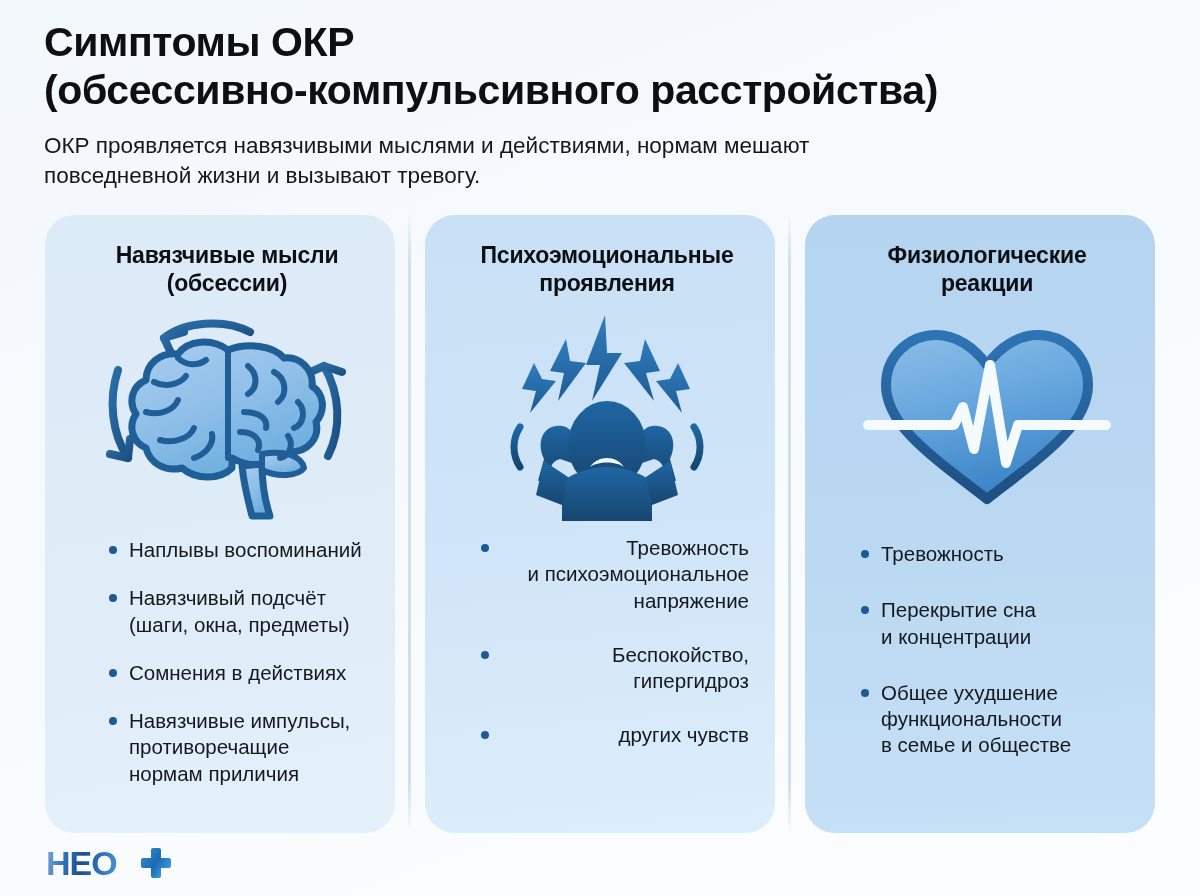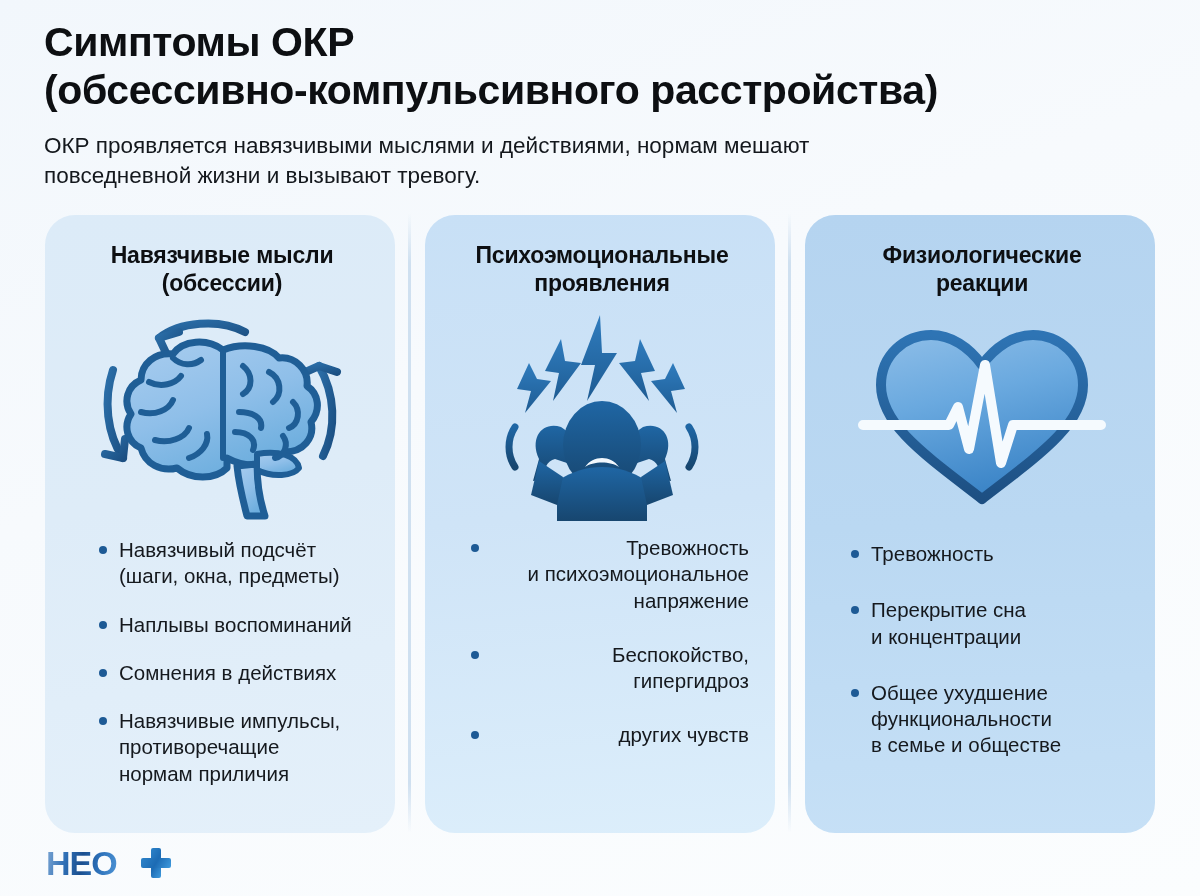--- a/index.html
+++ b/index.html
@@ -60,21 +60,21 @@
     width: 1110px;
     height: 618px;
     display: flex;
     gap: 0;
   }
   .card {
     position: relative;
     width: 355px;
     border-radius: 30px;
     box-sizing: border-box;
-    padding: 22px 26px 20px 30px;
+    padding: 22px 26px 20px 40px;
     display: flex;
     flex-direction: column;
   }
   .card-1 {
     background: linear-gradient(170deg, #dcebf8 0%, #deecf8 45%, #e4f0fa 100%);
   }
   .card-2 {
     background: linear-gradient(175deg, #c8e0f6 0%, #cfe4f7 48%, #dceefb 100%);
   }
   .card-3 {
@@ -264,26 +264,26 @@
             <path d="M186 128 C192 136, 188 148, 178 150"></path>
             <path d="M142 104 C156 104, 166 110, 164 120"></path>
             <path d="M138 124 C152 124, 160 132, 156 142"></path>
           </g>
         </svg>
       </div>
 
       <ul class="bullets">
         <li class="bullet">
           <span class="dot"></span>
+          <span class="line">Наплывы воспоминаний</span>
+        </li>
+        <li class="bullet">
+          <span class="dot"></span>
           <span class="line">Навязчивый подсчёт</span>
           <span class="line">(шаги, окна, предметы)</span>
-        </li>
-        <li class="bullet">
-          <span class="dot"></span>
-          <span class="line">Наплывы воспоминаний</span>
         </li>
         <li class="bullet">
           <span class="dot"></span>
           <span class="line">Сомнения в действиях</span>
         </li>
         <li class="bullet">
           <span class="dot"></span>
           <span class="line">Навязчивые импульсы,</span>
           <span class="line">противоречащие</span>
           <span class="line">нормам приличия</span>

